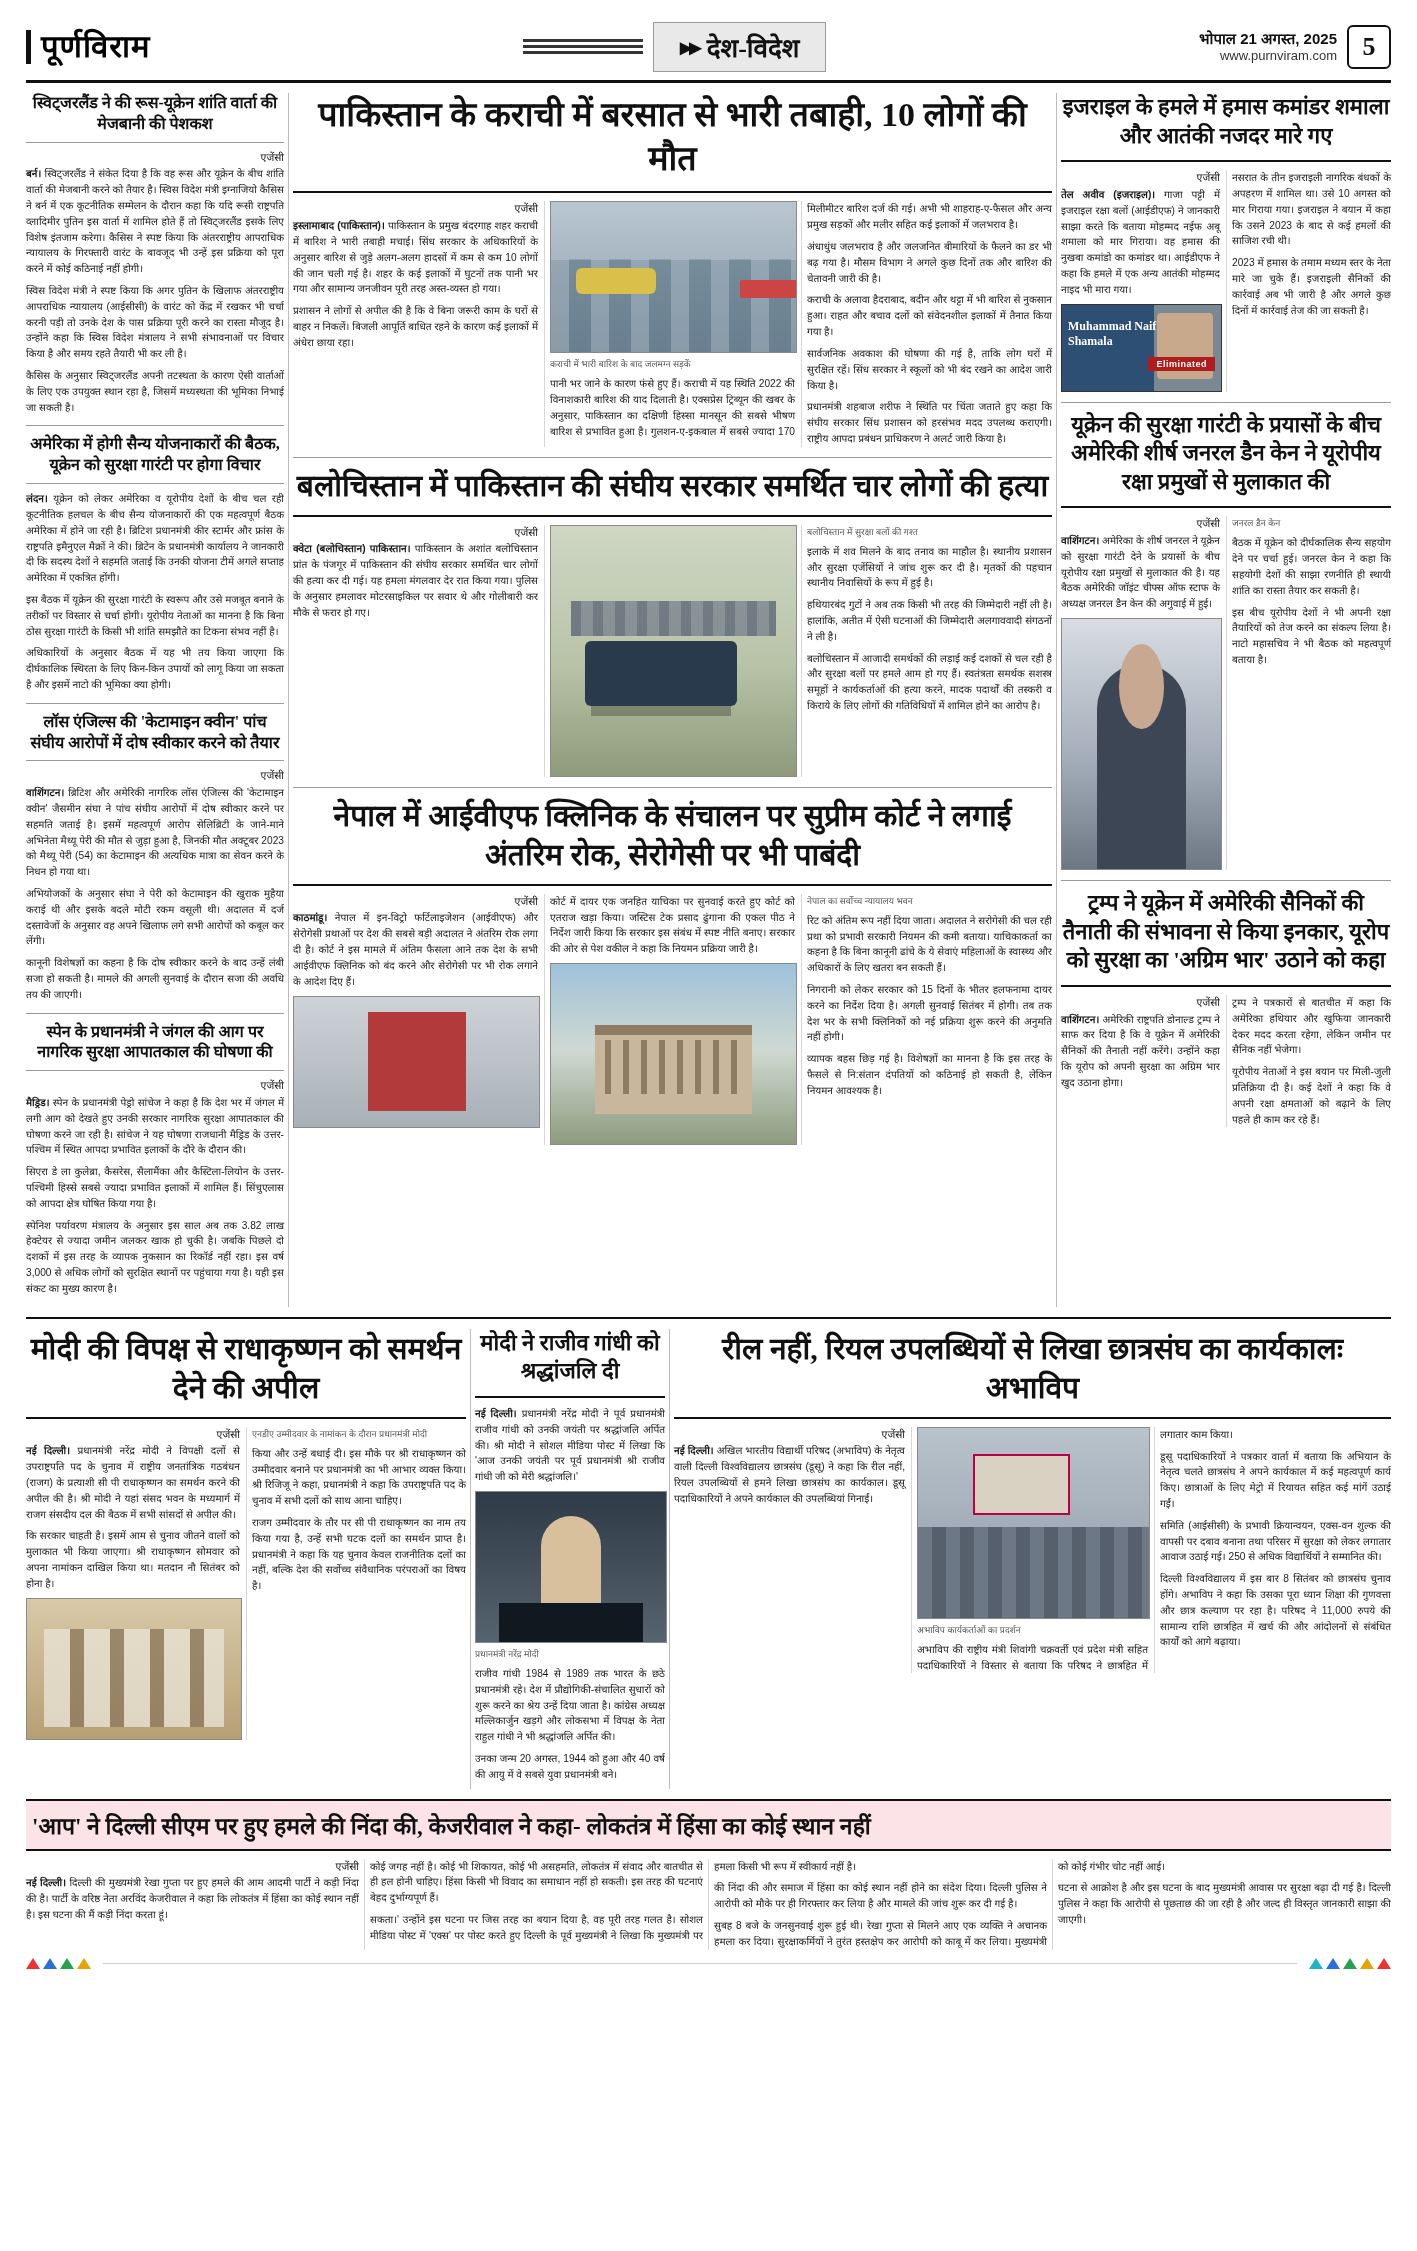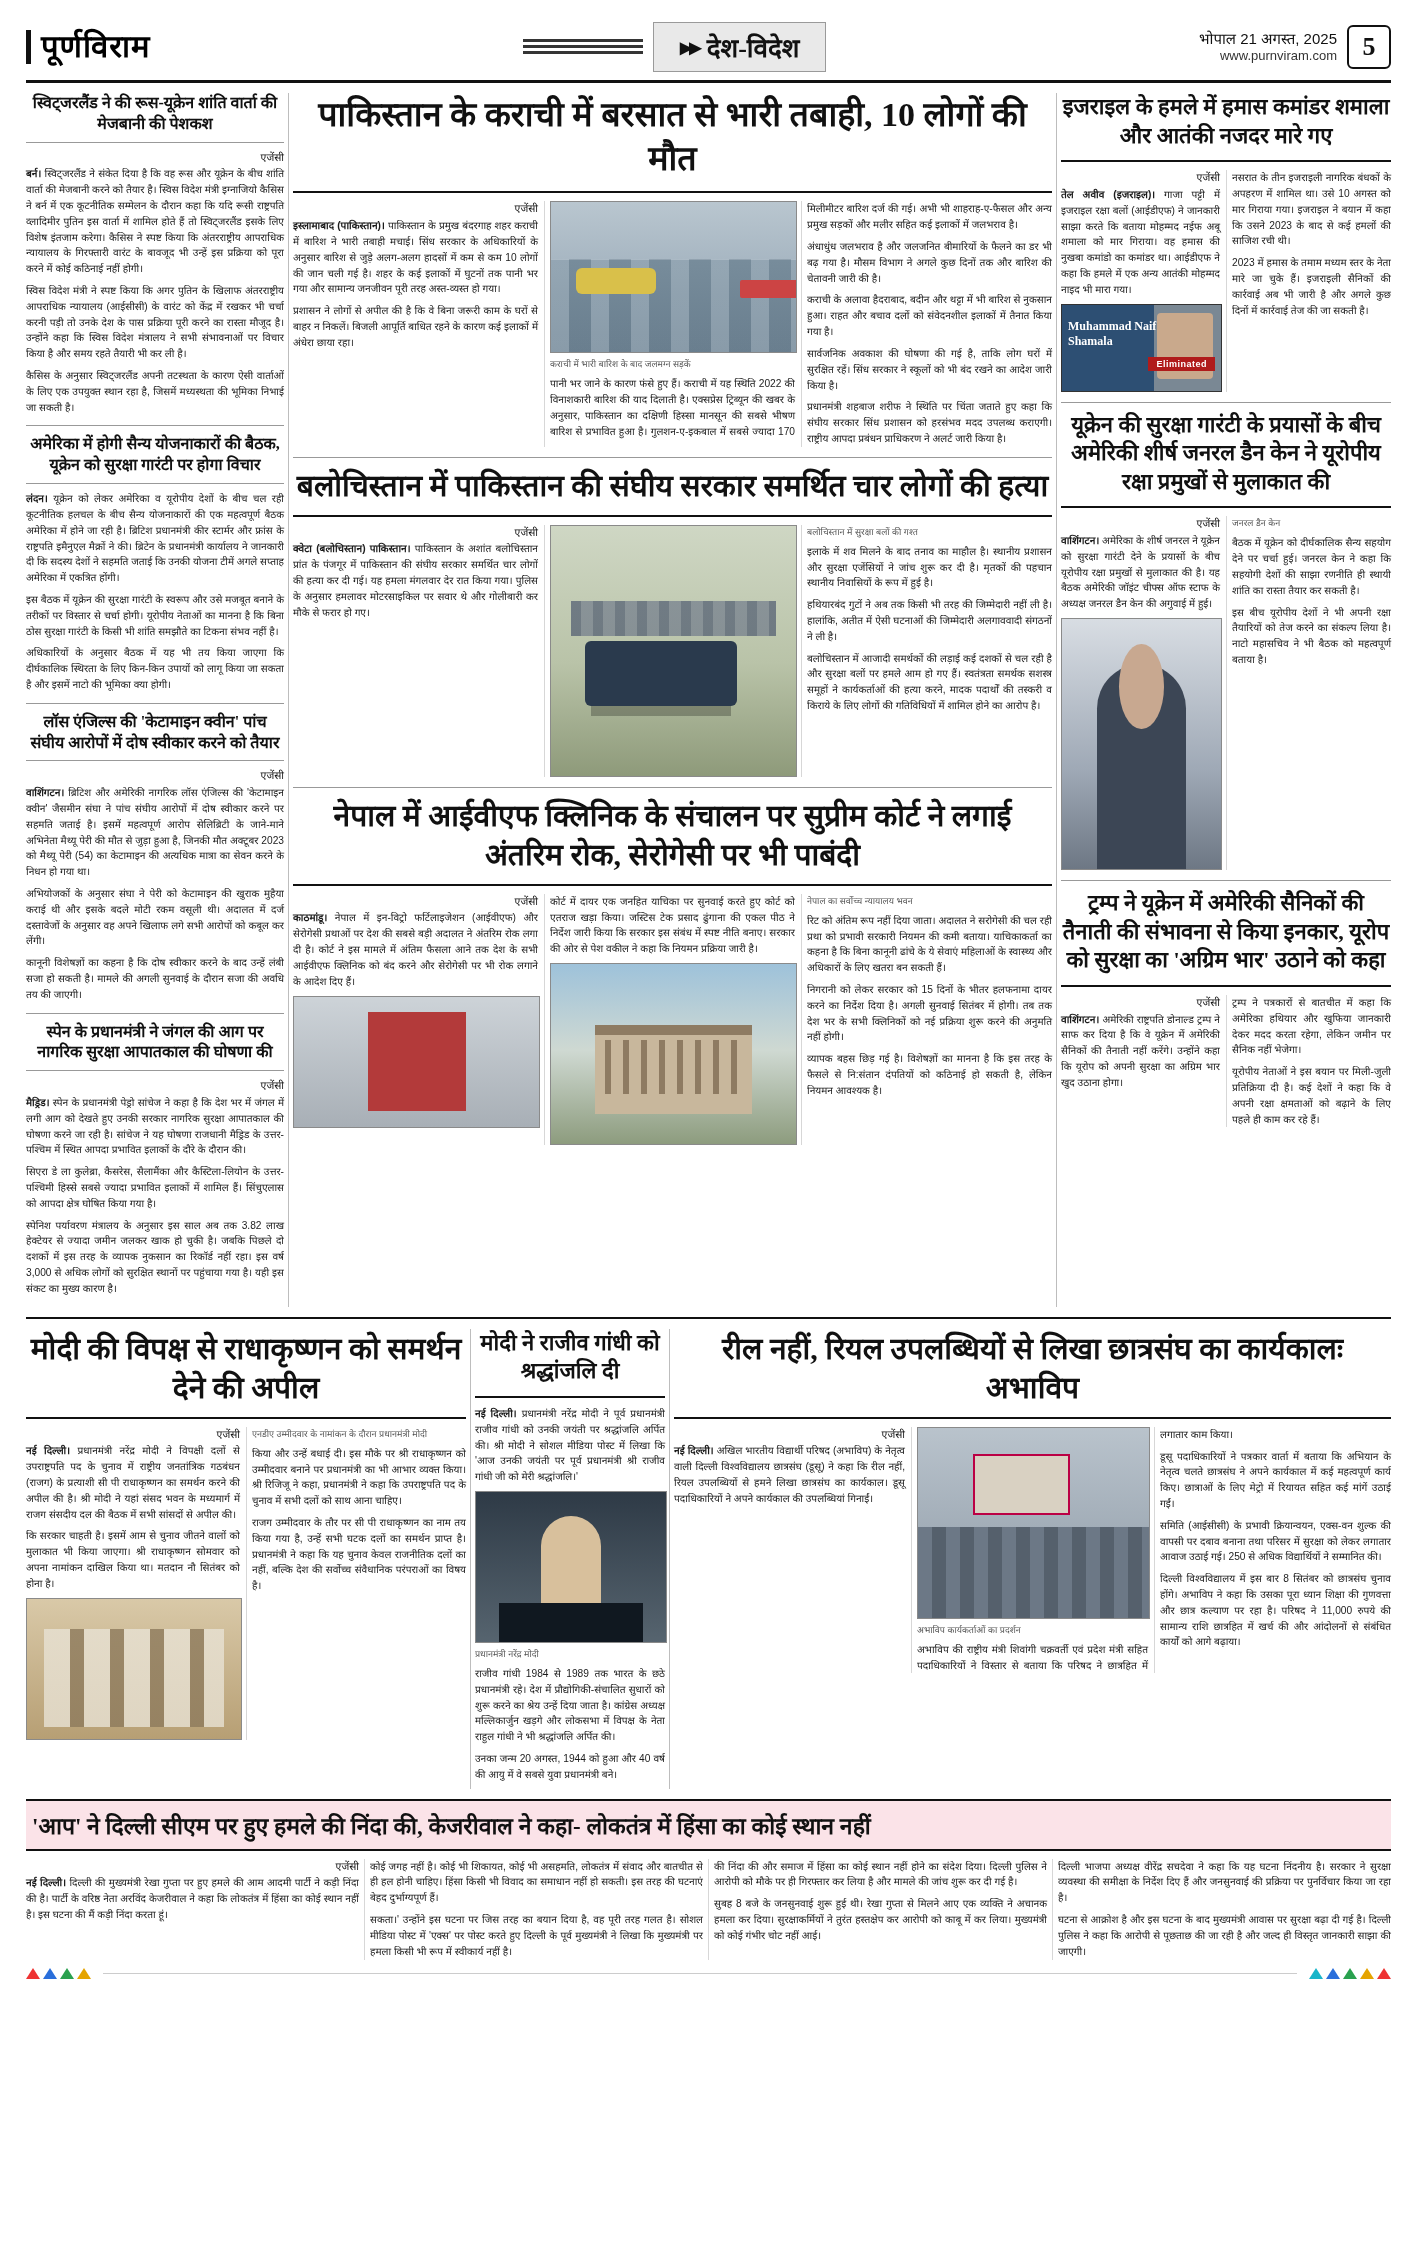--- a/index.html
+++ b/index.html
@@ -57,21 +57,21 @@
     display:flex;align-items:center;gap:8px;
   }
   .mast-section .arrows{font-size:16px;color:#111;letter-spacing:-3px;}
   .mast-right{
     display:flex;align-items:center;gap:10px;
   }
   .mast-date{
     text-align:right;
     line-height:1.25;
   }
-  .mast-date .d{font-weight:normal;font-size:15px;}
+  .mast-date .d{font-weight:bold;font-size:15px;}
   .mast-date .w{font-size:13px;color:#333;}
   .page-num{
     width:40px;height:40px;border:2px solid #111;border-radius:6px;
     display:flex;align-items:center;justify-content:center;
     font-size:26px;font-weight:bold;font-family:"Liberation Serif", serif;
   }
   
   .body-grid{
     display:flex;
     gap:4px;
@@ -479,21 +479,20 @@
 
   <div class="banner">'आप' ने दिल्ली सीएम पर हुए हमले की निंदा की, केजरीवाल ने कहा- लोकतंत्र में हिंसा का कोई स्थान नहीं</div>
 
   <div style="margin-top:8px;" class="cols4">
     <div class="byline">एजेंसी</div>
     <p class="t"><b>नई दिल्ली।</b> <span>दिल्ली की मुख्यमंत्री रेखा गुप्ता पर हुए हमले की आम आदमी पार्टी ने कड़ी निंदा की है। पार्टी के वरिष्ठ नेता अरविंद केजरीवाल ने कहा कि लोकतंत्र में हिंसा का कोई स्थान नहीं है। इस घटना की मैं कड़ी निंदा करता हूं।</span></p>
     <p class="t">कोई जगह नहीं है। कोई भी शिकायत, कोई भी असहमति, लोकतंत्र में संवाद और बातचीत से ही हल होनी चाहिए। हिंसा किसी भी विवाद का समाधान नहीं हो सकती। इस तरह की घटनाएं बेहद दुर्भाग्यपूर्ण हैं।</p>
     <p class="t">सकता।' उन्होंने इस घटना पर जिस तरह का बयान दिया है, वह पूरी तरह गलत है। सोशल मीडिया पोस्ट में 'एक्स' पर पोस्ट करते हुए दिल्ली के पूर्व मुख्यमंत्री ने लिखा कि मुख्यमंत्री पर हमला किसी भी रूप में स्वीकार्य नहीं है।</p>
     <p class="t">की निंदा की और समाज में हिंसा का कोई स्थान नहीं होने का संदेश दिया। दिल्ली पुलिस ने आरोपी को मौके पर ही गिरफ्तार कर लिया है और मामले की जांच शुरू कर दी गई है।</p>
     <p class="t">सुबह 8 बजे के जनसुनवाई शुरू हुई थी। रेखा गुप्ता से मिलने आए एक व्यक्ति ने अचानक हमला कर दिया। सुरक्षाकर्मियों ने तुरंत हस्तक्षेप कर आरोपी को काबू में कर लिया। मुख्यमंत्री को कोई गंभीर चोट नहीं आई।</p>
-    <p class="t">दिल्ली भाजपा अध्यक्ष वीरेंद्र सचदेवा ने कहा कि यह घटना निंदनीय है। सरकार ने सुरक्षा व्यवस्था की समीक्षा के निर्देश दिए हैं और जनसुनवाई की प्रक्रिया पर पुनर्विचार किया जा रहा है।</p>
     <p class="t">घटना से आक्रोश है और इस घटना के बाद मुख्यमंत्री आवास पर सुरक्षा बढ़ा दी गई है। दिल्ली पुलिस ने कहा कि आरोपी से पूछताछ की जा रही है और जल्द ही विस्तृत जानकारी साझा की जाएगी।</p>
   </div>
 
   <div class="footer-tri">
     <div class="tri-group">
       <div class="tri"></div>
       <div class="tri b"></div>
       <div class="tri g"></div>
       <div class="tri y"></div>
     </div>

